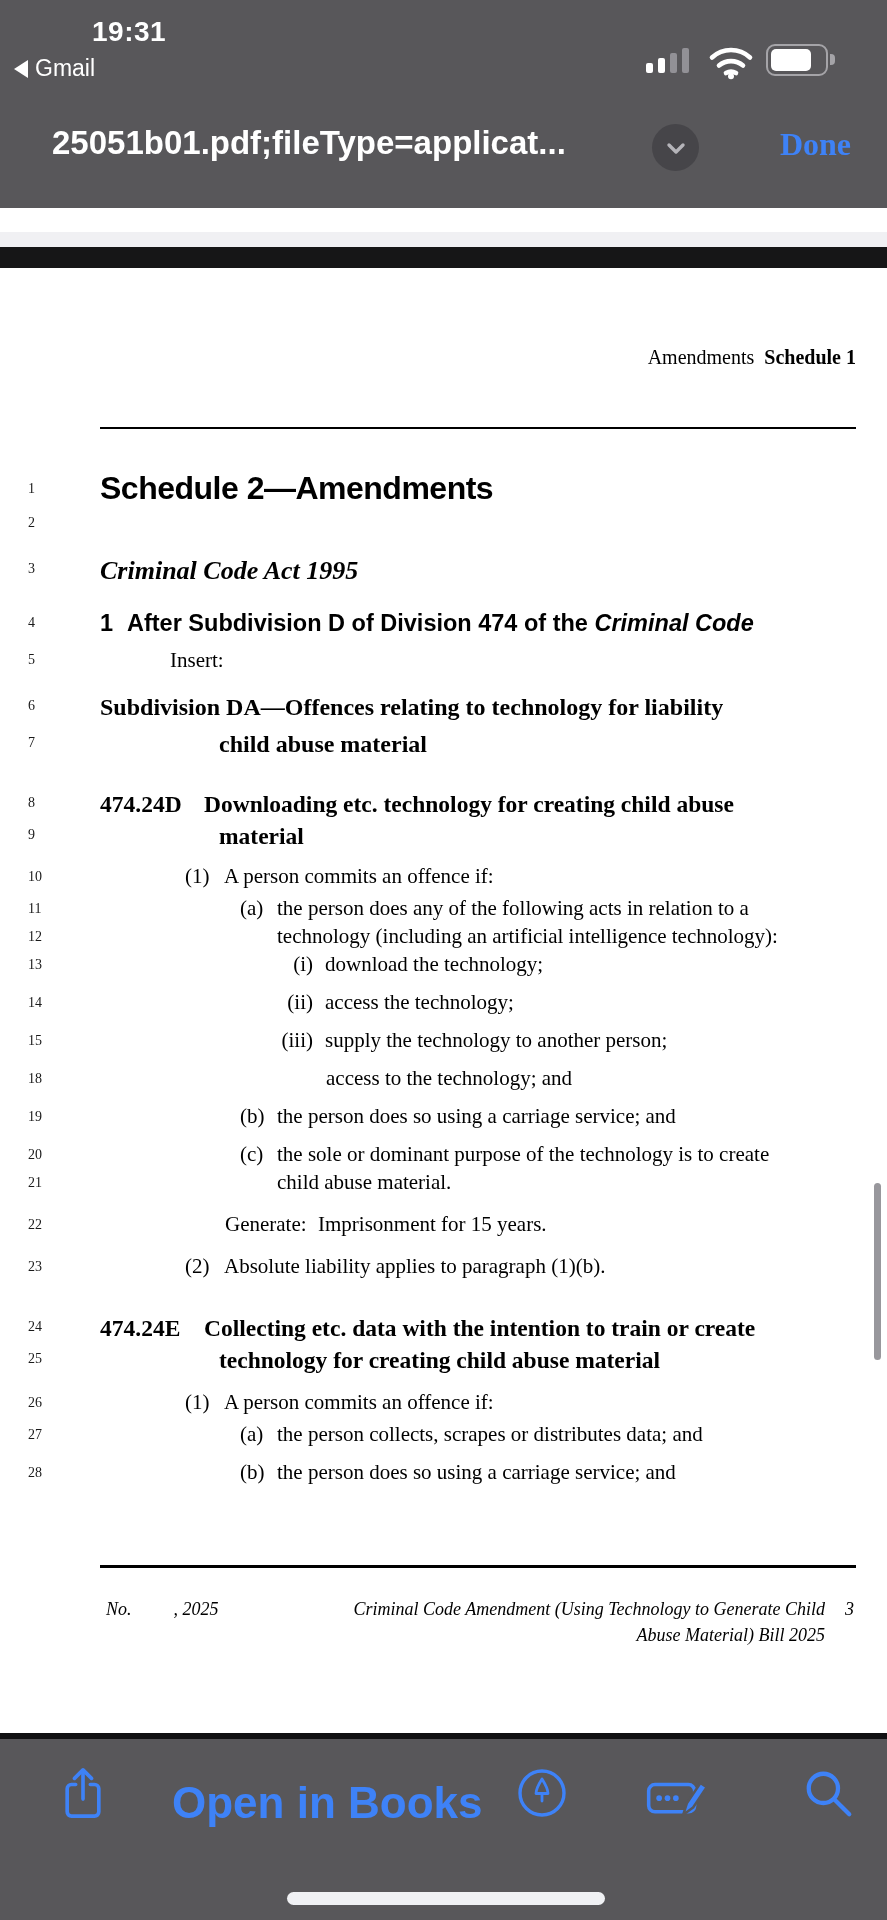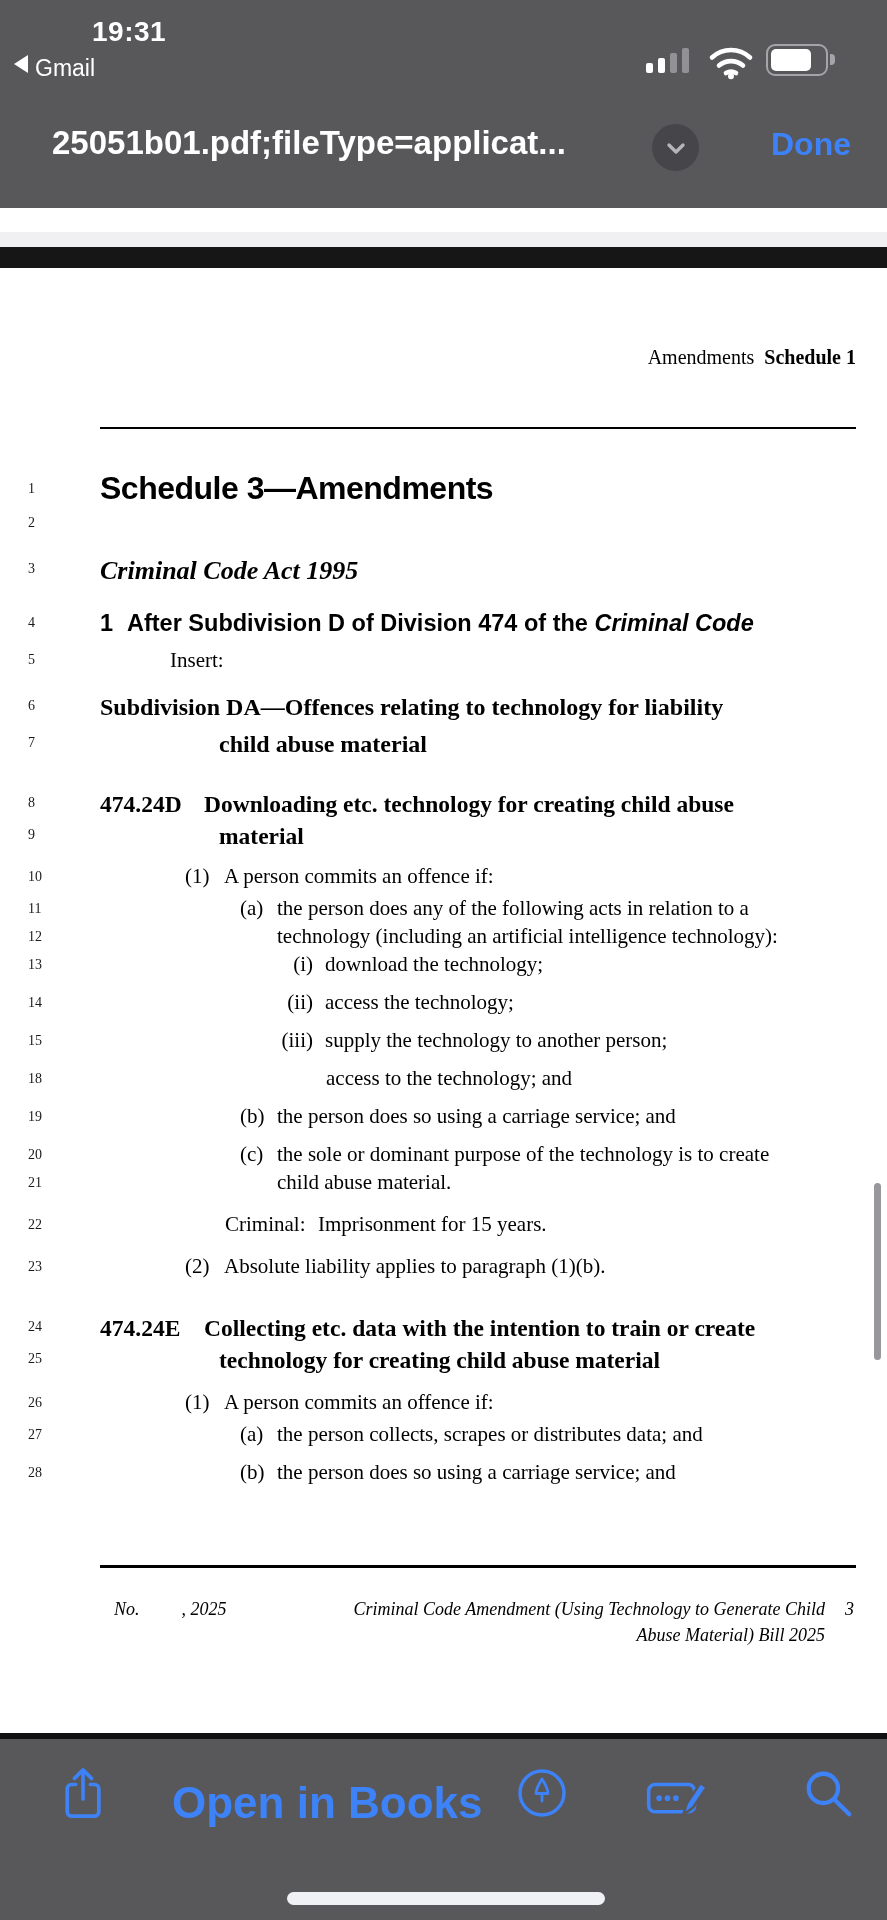--- a/index.html
+++ b/index.html
@@ -2,33 +2,33 @@
 <html><head>
 <meta charset="utf-8">
 <style>
   html,body{margin:0;padding:0;background:#222;}
   .screen{position:relative;width:887px;height:1920px;background:#c2410c;overflow:hidden;
           font-family:"Liberation Sans",sans-serif;-webkit-font-smoothing:antialiased;}
 
   
   .chrome-top{position:absolute;top:0;left:0;right:0;height:208px;background:#58575a;}
   .time{position:absolute;left:92px;top:16px;color:#fff;font-size:28px;font-weight:700;letter-spacing:.5px;}
-  .back-btn{position:absolute;left:14px;top:55px;color:#fff;font-size:23px;display:flex;align-items:flex-start;gap:7px;cursor:pointer;}
+  .back-btn{position:absolute;left:14px;top:55px;color:#fff;font-size:23px;display:flex;align-items:center;gap:7px;cursor:pointer;}
   .back-tri{width:0;height:0;border-top:9px solid transparent;border-bottom:9px solid transparent;border-right:14px solid #fff;}
   .sig{position:absolute;left:646px;top:47px;width:48px;height:26px;display:flex;align-items:flex-end;gap:5px;}
   .sig i{display:block;width:7px;border-radius:2px;}
   .wifi{position:absolute;left:706px;top:44px;}
   .battery{position:absolute;left:766px;top:44px;width:58px;height:28px;border:2.5px solid #a5a4a8;border-radius:9px;}
   .battery .fill{position:absolute;left:3px;top:3px;bottom:3px;width:40px;background:#fff;border-radius:5px;}
   .battery .nub{position:absolute;right:-9px;top:8px;width:5px;height:11px;background:#a5a4a8;border-radius:0 4px 4px 0;}
   .filename{position:absolute;left:35px;top:124px;width:610px;color:#fff;font-size:33px;font-weight:700;
             white-space:nowrap;overflow:hidden;margin-left:17px;}
   .chev-btn{position:absolute;left:652px;top:124px;width:47px;height:47px;border-radius:50%;background:#464549;
             display:flex;align-items:center;justify-content:center;cursor:pointer;}
-  .done-btn{position:absolute;right:36px;top:126px;color:#3e82f7;font-size:32px;font-weight:600;cursor:pointer;}
+  .done-btn{position:absolute;right:36px;top:126px;color:#3e82f7;font-size:32px;font-weight:600;cursor:pointer;font-family:Liberation Serif, serif;}
 
   
   .strip-w{position:absolute;top:208px;left:0;right:0;height:24px;background:#ffffff;}
   .strip-l{position:absolute;top:232px;left:0;right:0;height:15px;background:#f0f0f3;}
   .strip-b{position:absolute;top:247px;left:0;right:0;height:21px;background:#161617;}
 
   
   .page{position:absolute;top:268px;left:0;width:887px;height:1465px;background:#fff;color:#000;}
   .page-header{position:absolute;top:78px;right:31px;font:400 20px "Liberation Serif",serif;color:#000;}
   .page-header b{font-weight:700;margin-left:10px;}
@@ -56,21 +56,21 @@
   .r-rom{padding-left:150px;}  .r-rom .lbl{width:63px;text-align:right;margin-right:12px;}
   .r-romc{padding-left:226px;}
   .r-penalty{padding-left:125px;} .r-penalty .lbl{width:93px;}
   .em{font-style:italic;}
   .g2{margin-top:10px}.g4{margin-top:4px}.g6{margin-top:6px}.g10{margin-top:10px}.g12{margin-top:12px}
   .g14{margin-top:14px}.g16{margin-top:16px}.g20{margin-top:20px}.g27{margin-top:27px}.g32{margin-top:32px}
 
   .rule-bot{position:absolute;top:1297px;left:100px;right:31px;height:0;border-top:3px solid #000;}
   .page-footer{position:absolute;top:1328px;left:100px;right:31px;display:flex;align-items:flex-start;
                font:italic 400 18px/26px "Liberation Serif",serif;color:#000;}
-  .pf-left{margin-left:14px;white-space:nowrap;}
+  .pf-left{margin-left:6px;white-space:nowrap;}
   .pf-left .gap{display:inline-block;width:42px;}
   .pf-center{flex:1;text-align:right;padding:0 20px;}
   .pf-page{margin-right:2px;}
 
   .scroll-thumb{position:absolute;left:874px;top:1183px;width:7px;height:177px;background:#98979c;border-radius:4px;}
 
   
   .toolbar-gap{position:absolute;top:1733px;left:0;right:0;height:6px;background:#111113;}
   .toolbar{position:absolute;top:1739px;left:0;right:0;bottom:0;background:#58575a;}
   .tb-share{position:absolute;left:60px;top:26px;cursor:pointer;}
@@ -121,42 +121,42 @@
   <div class="strip-w"></div>
   <div class="strip-l"></div>
   <div class="strip-b"></div>
 
   <div class="page">
     <div class="page-header">
       <span>Amendments</span><b>Schedule 1</b>
     </div>
     <div class="rule-top"></div>
     <div class="doc-lines" id="docLines">
-        <div class="row r-h1"><span class="num">1</span><span>Schedule 3—Amendments</span></div>
+        <div class="row r-h1"><span class="num">1</span><span>Schedule 2—Amendments</span></div>
         <div class="row r-blank">
           <span class="num">2</span>
         </div>
         <div class="row r-act"><span class="num">3</span><span>Criminal Code Act 1995</span></div>
         <div class="row r-clause g20"><span class="num">4</span><span class="lbl">1</span><span>After Subdivision D of Division 474 of the </span><span class="em">Criminal Code</span></div>
         <div class="row r-insert g6"><span class="num">5</span><span>Insert:</span></div>
         <div class="row r-subdiv g16"><span class="num">6</span><span>Subdivision DA—Offences relating to technology for liability</span></div>
         <div class="row r-subdiv2 g4"><span class="num">7</span><span>child abuse material</span></div>
         <div class="row r-sect g27"><span class="num">8</span><span class="lbl">474.24D</span><span>Downloading etc. technology for creating child abuse</span></div>
         <div class="row r-sect2"><span class="num">9</span><span>material</span></div>
         <div class="row r-sub g10"><span class="num">10</span><span class="lbl">(1)</span><span>A person commits an offence if:</span></div>
         <div class="row r-para g4"><span class="num">11</span><span class="lbl">(a)</span><span>the person does any of the following acts in relation to a</span></div>
         <div class="row r-parac"><span class="num">12</span><span>technology (including an artificial intelligence technology):</span></div>
         <div class="row r-rom"><span class="num">13</span><span class="lbl">(i)</span><span>download the technology;</span></div>
         <div class="row r-rom g2"><span class="num">14</span><span class="lbl">(ii)</span><span>access the technology;</span></div>
         <div class="row r-rom g2"><span class="num">15</span><span class="lbl">(iii)</span><span>supply the technology to another person;</span></div>
         <div class="row r-romc g2"><span class="num">18</span><span>access to the technology; and</span></div>
         <div class="row r-para g2"><span class="num">19</span><span class="lbl">(b)</span><span>the person does so using a carriage service; and</span></div>
         <div class="row r-para g2"><span class="num">20</span><span class="lbl">(c)</span><span>the sole or dominant purpose of the technology is to create</span></div>
         <div class="row r-parac"><span class="num">21</span><span>child abuse material.</span></div>
-        <div class="row r-penalty g14"><span class="num">22</span><span class="lbl">Criminal:</span><span>Imprisonment for 15 years.</span></div>
+        <div class="row r-penalty g14"><span class="num">22</span><span class="lbl">Generate:</span><span>Imprisonment for 15 years.</span></div>
         <div class="row r-sub g14"><span class="num">23</span><span class="lbl">(2)</span><span>Absolute liability applies to paragraph (1)(b).</span></div>
         <div class="row r-sect g32"><span class="num">24</span><span class="lbl">474.24E</span><span>Collecting etc. data with the intention to train or create</span></div>
         <div class="row r-sect2"><span class="num">25</span><span>technology for creating child abuse material</span></div>
         <div class="row r-sub g12"><span class="num">26</span><span class="lbl">(1)</span><span>A person commits an offence if:</span></div>
         <div class="row r-para g4"><span class="num">27</span><span class="lbl">(a)</span><span>the person collects, scrapes or distributes data; and</span></div>
         <div class="row r-para g2"><span class="num">28</span><span class="lbl">(b)</span><span>the person does so using a carriage service; and</span></div>
       </div>
 
     <div class="rule-bot"></div>
     <div class="page-footer">

